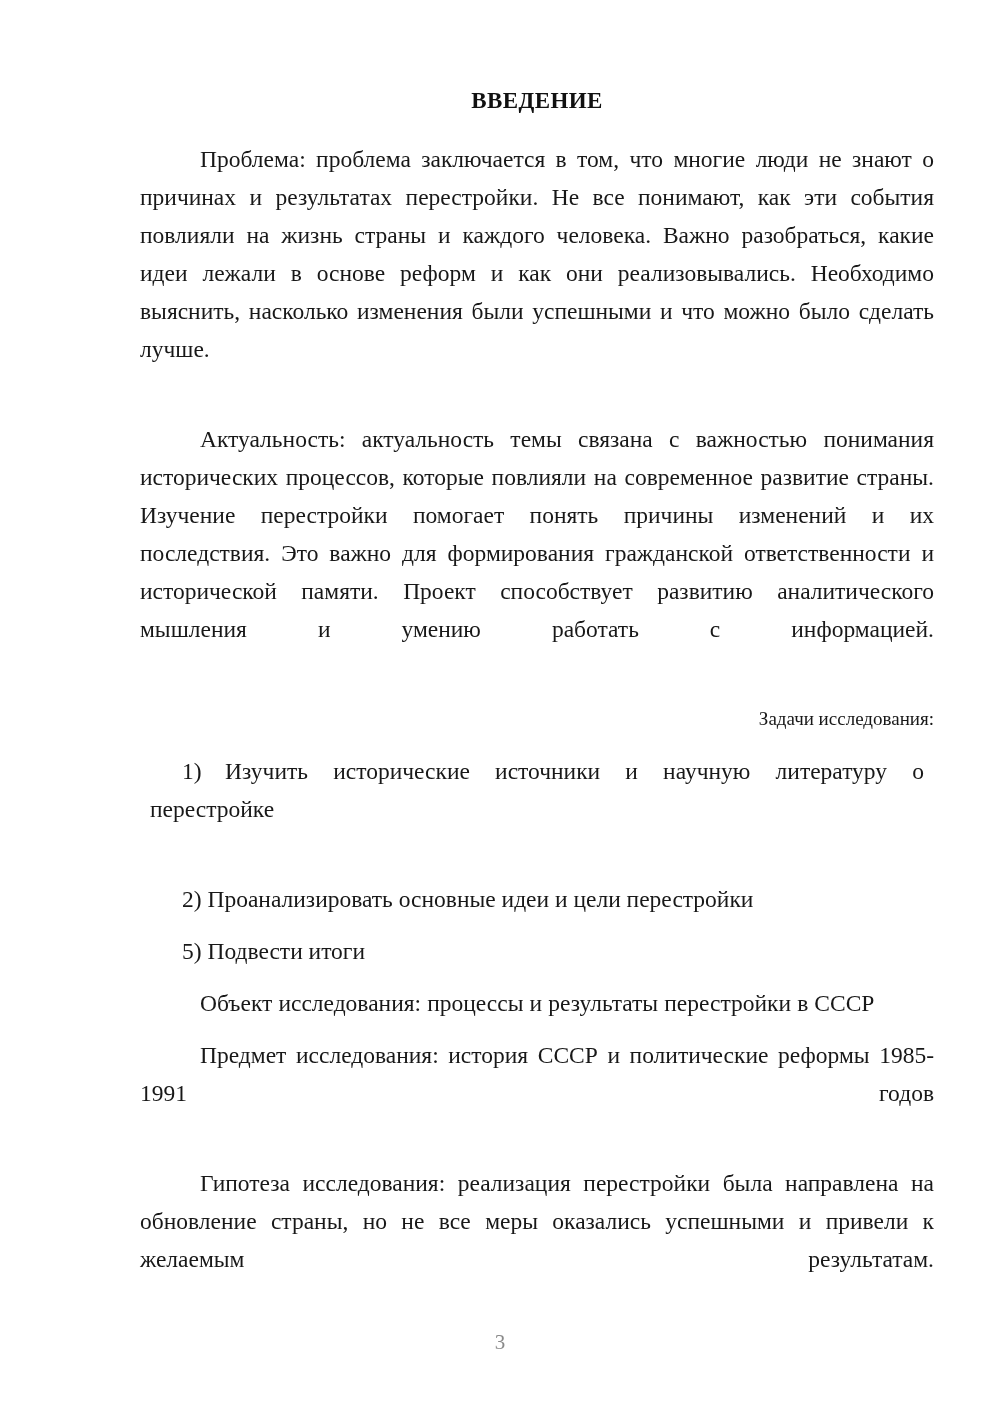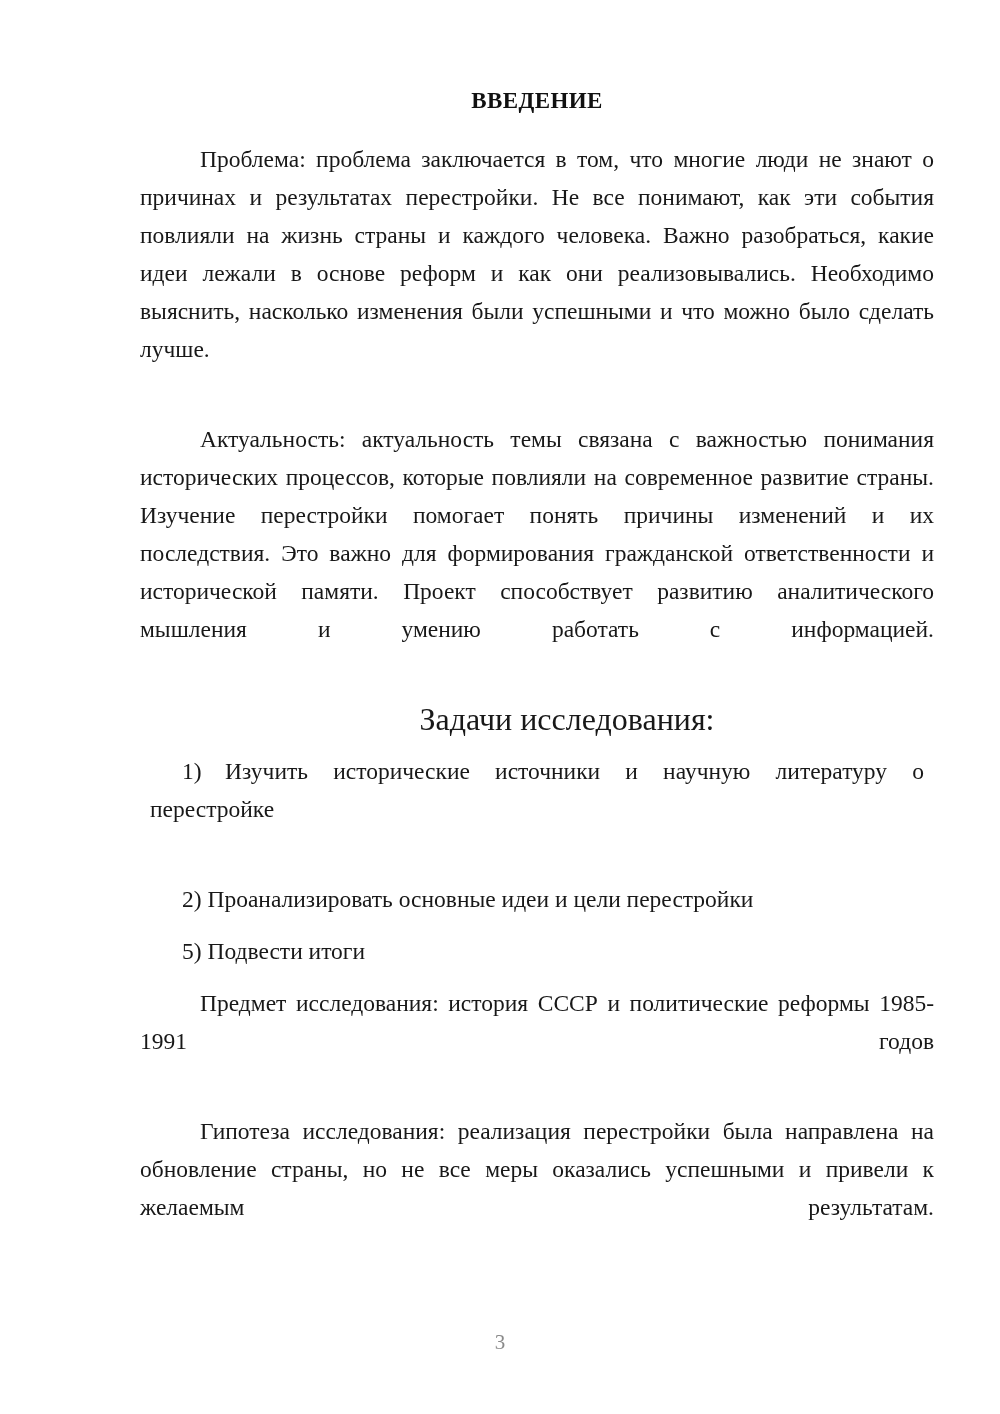--- a/index.html
+++ b/index.html
@@ -52,23 +52,23 @@
   
   .para:after {
     content: "";
     display: inline-block;
     width: 100%;
   }
 
   .para.no-stretch:after { content: none; }
 
   .label-line {
-    font-size: 32px;
+    font-size: 19px;
     line-height: 38px;
-    text-align: center;
+    text-align: right;
     text-indent: 60px;
     margin: 0 0 14px 0;
   }
 
   .list {
     list-style: none;
     margin: 10px;
     padding: 0;
   }
 
@@ -119,20 +119,21 @@
 
 
     <p class="label-line">Задачи исследования:</p>
 
     <ul class="list">
       <li class="list-item">1) Изучить исторические источники и научную литературу о перестройке</li>
       <li class="list-item short">2) Проанализировать основные идеи и цели перестройки</li>
       <li class="list-item short">5) Подвести итоги</li>
     </ul>
 
+    <p class="para no-stretch">Объект исследования: процессы и результаты перестройки в СССР</p>
 
     <p class="para">Предмет исследования: история СССР и политические реформы 1985-1991 годов</p>
 
     <p class="para">Гипотеза исследования: реализация перестройки была направлена на обновление страны, но не все меры оказались успешными и привели к желаемым результатам.</p>
 
   </div>
 
   <div class="page-number">3</div>
 
 </div>

